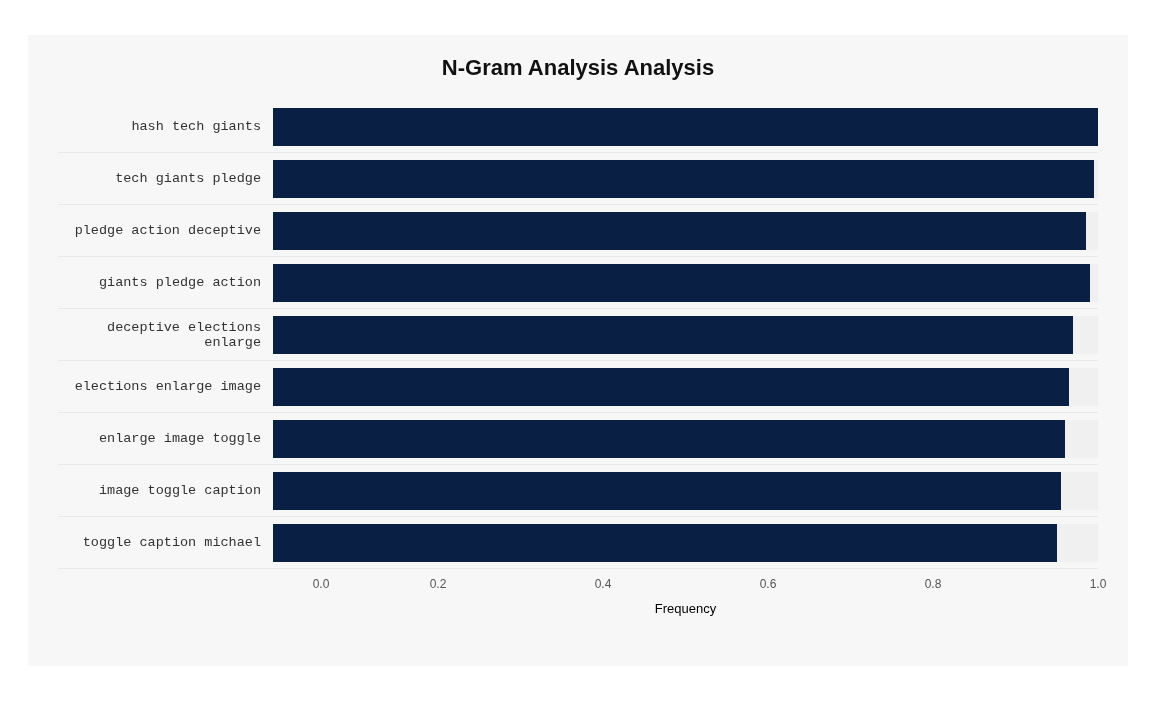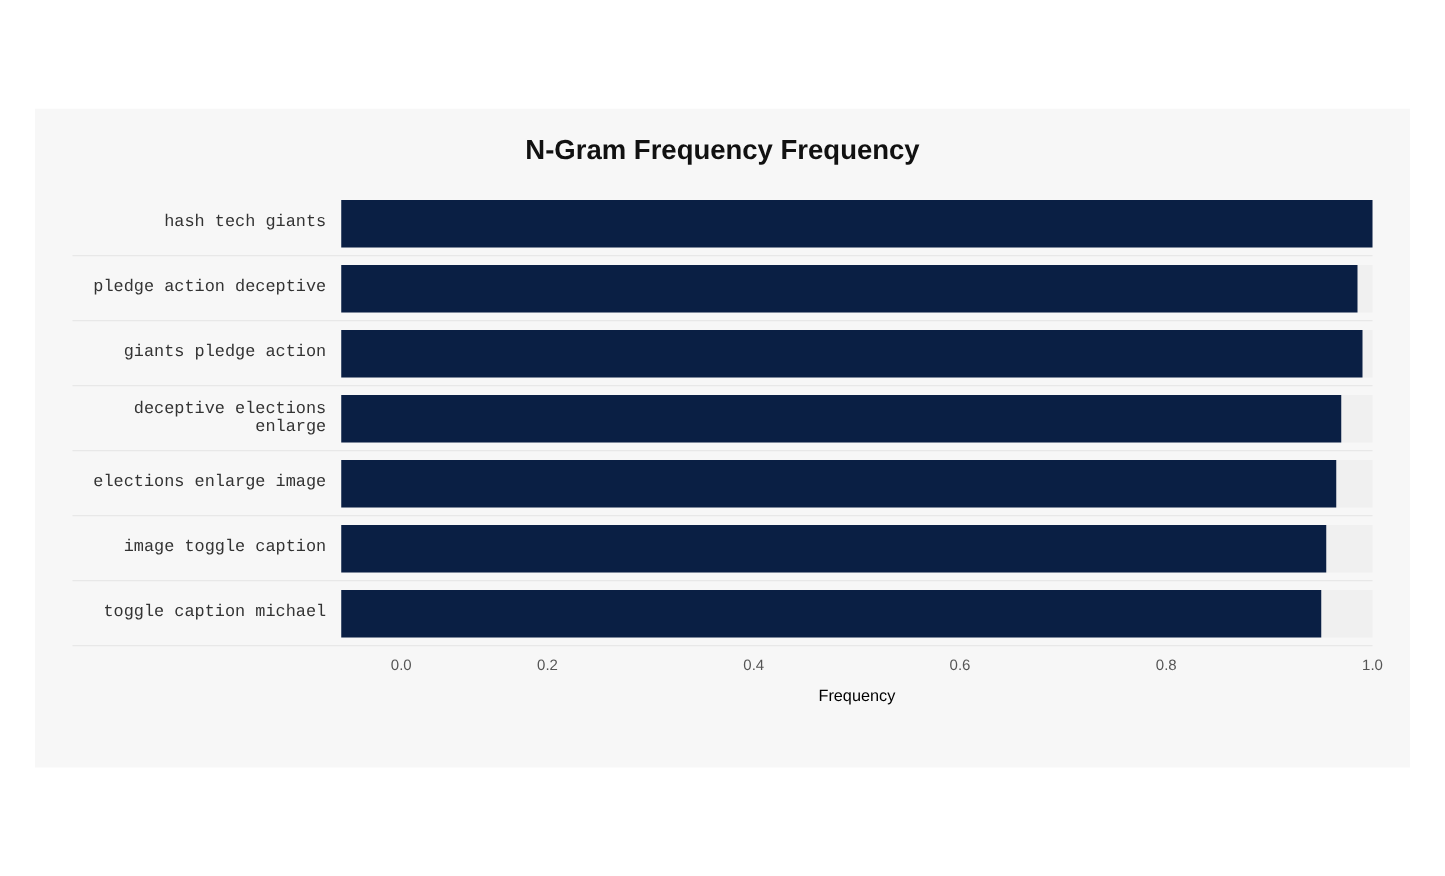--- a/index.html
+++ b/index.html
@@ -79,26 +79,32 @@
       margin-top: 4px;
       font-size: 13px;
       color: #000000;
       padding-left: 215px;
     }
   </style>
 </head>
 <body>
 
 <div class="chart-container">
-  <div class="chart-title">N-Gram Frequency Frequency</div>
+  <div class="chart-title">N-Gram Analysis Analysis</div>
   <div class="chart-area" id="chart-area">
       <div class="bar-row">
         <div class="bar-label">hash tech giants</div>
         <div class="bar-track">
           <div class="bar-fill" style="width: 100%; background: rgb(10, 31, 68);"></div>
+        </div>
+      </div>
+      <div class="bar-row">
+        <div class="bar-label">tech giants pledge</div>
+        <div class="bar-track">
+          <div class="bar-fill" style="width: 99.5%; background: rgb(10, 31, 68);"></div>
         </div>
       </div>
       <div class="bar-row">
         <div class="bar-label">pledge action deceptive</div>
         <div class="bar-track">
           <div class="bar-fill" style="width: 98.5%; background: rgb(10, 31, 68);"></div>
         </div>
       </div>
       <div class="bar-row">
         <div class="bar-label">giants pledge action</div>
@@ -109,20 +115,26 @@
       <div class="bar-row">
         <div class="bar-label">deceptive elections enlarge</div>
         <div class="bar-track">
           <div class="bar-fill" style="width: 97%; background: rgb(10, 31, 68);"></div>
         </div>
       </div>
       <div class="bar-row">
         <div class="bar-label">elections enlarge image</div>
         <div class="bar-track">
           <div class="bar-fill" style="width: 96.5%; background: rgb(10, 31, 68);"></div>
+        </div>
+      </div>
+      <div class="bar-row">
+        <div class="bar-label">enlarge image toggle</div>
+        <div class="bar-track">
+          <div class="bar-fill" style="width: 96%; background: rgb(10, 31, 68);"></div>
         </div>
       </div>
       <div class="bar-row">
         <div class="bar-label">image toggle caption</div>
         <div class="bar-track">
           <div class="bar-fill" style="width: 95.5%; background: rgb(10, 31, 68);"></div>
         </div>
       </div>
       <div class="bar-row">
         <div class="bar-label">toggle caption michael</div>

